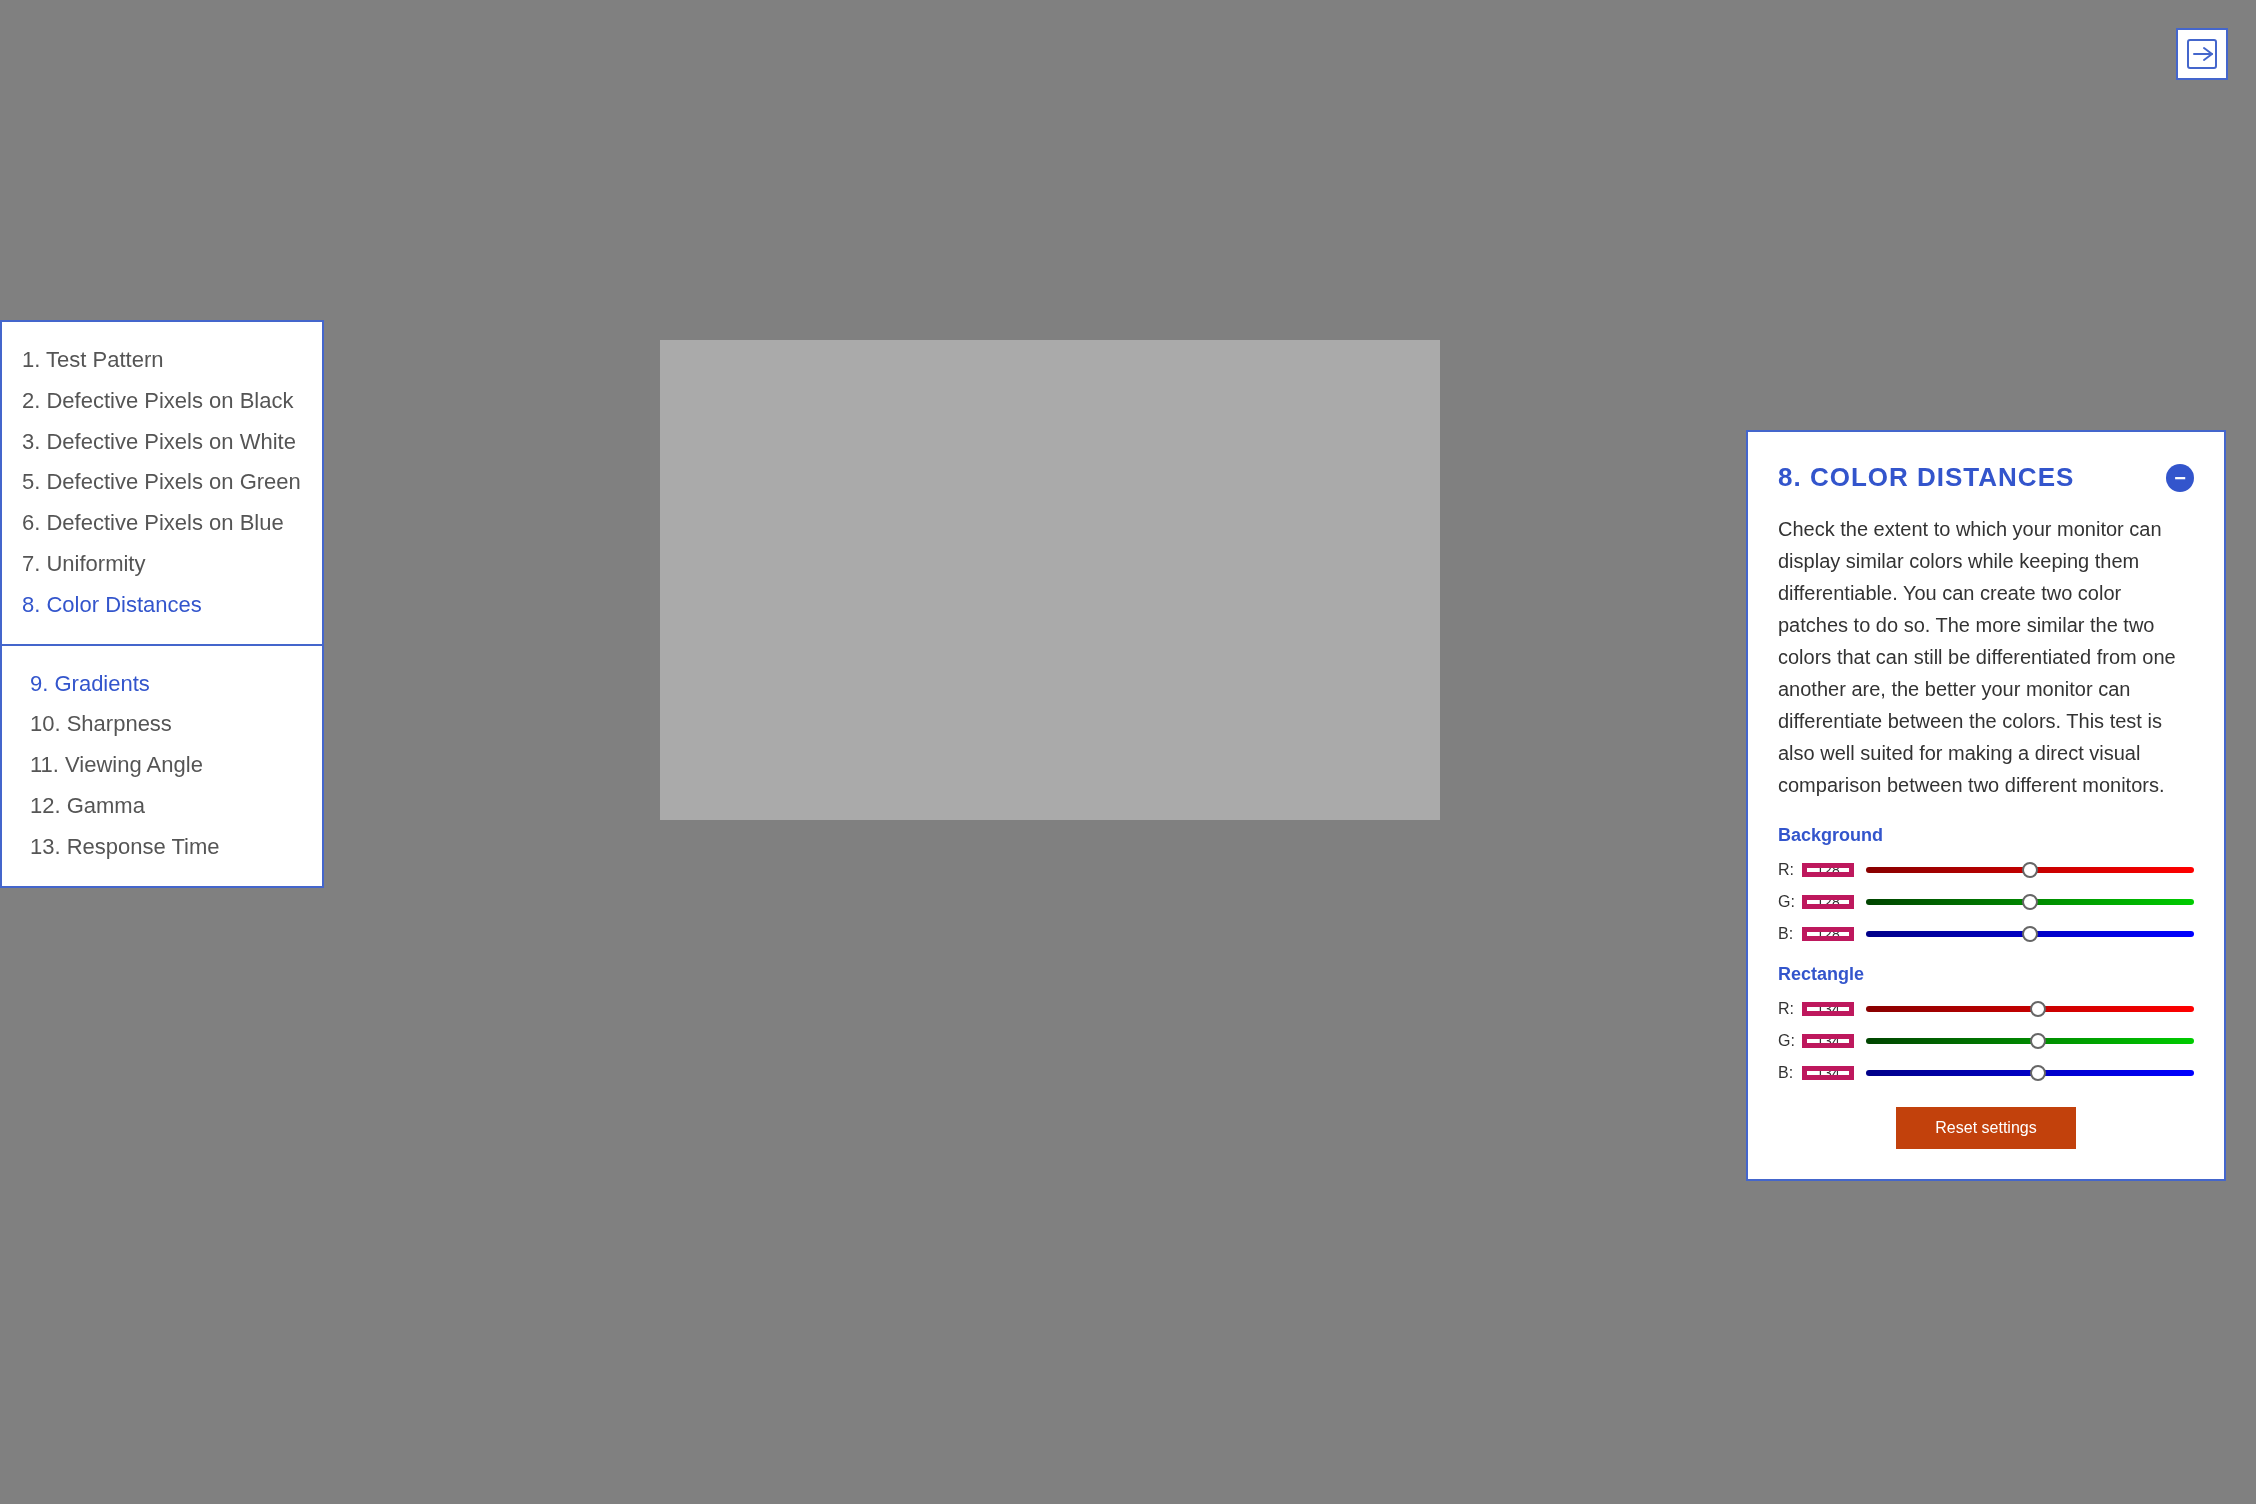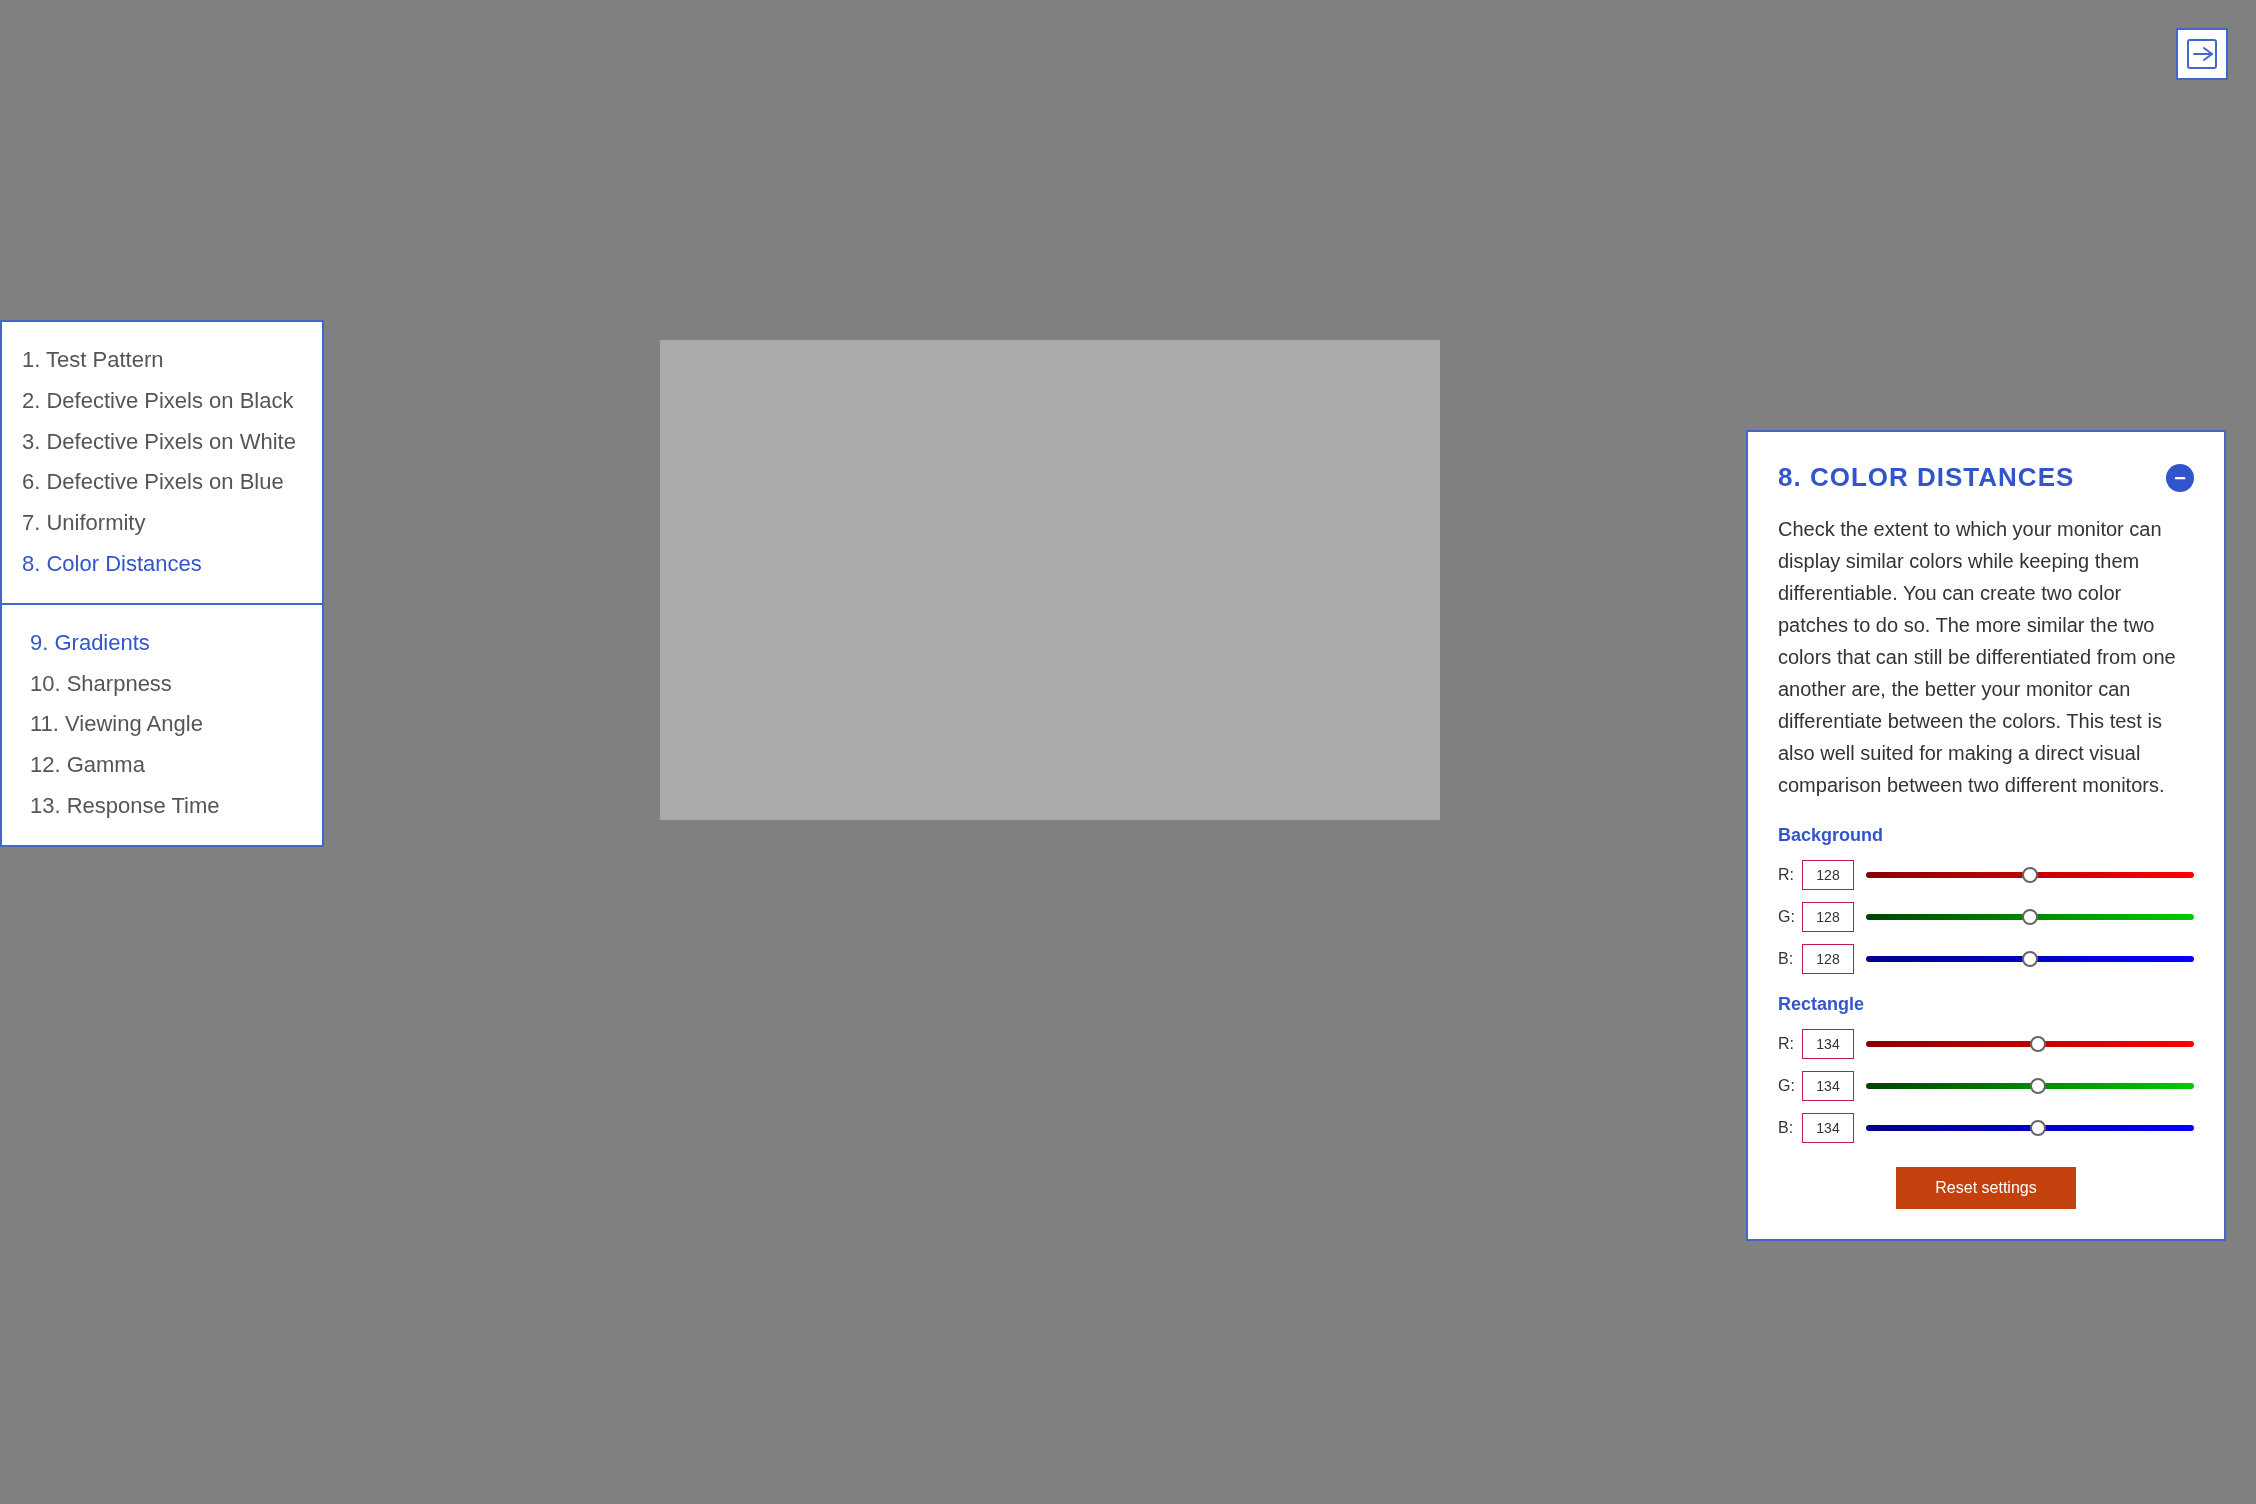--- a/index.html
+++ b/index.html
@@ -137,22 +137,22 @@
       margin-bottom: 12px;
     }
     .slider-label {
       font-size: 16px;
       color: #333;
       width: 24px;
       flex-shrink: 0;
     }
     .slider-input-box {
       width: 52px;
-      height: 30px;
-      border: 1px solid #be185d;
+      height: 14px;
+      border: 5px solid #be185d;
       font-size: 14px;
       text-align: center;
       margin-right: 12px;
       flex-shrink: 0;
       color: #333;
     }
     .slider-track-container {
       flex: 1;
       position: relative;
       height: 20px;
@@ -210,20 +210,21 @@
     <path d="M18 10 L26 16 L18 22" stroke="#4466cc" stroke-width="2" fill="none" stroke-linecap="round" stroke-linejoin="round"></path>
     <line x1="8" y1="16" x2="26" y2="16" stroke="#4466cc" stroke-width="2" stroke-linecap="round"></line>
   </svg>
 </div>
 
 <div class="left-panel">
   <div class="section1">
     <div class="menu-item">1. Test Pattern</div>
     <div class="menu-item">2. Defective Pixels on Black</div>
     <div class="menu-item">3. Defective Pixels on White</div>
+    <div class="menu-item">5. Defective Pixels on Green</div>
     <div class="menu-item">6. Defective Pixels on Blue</div>
     <div class="menu-item">7. Uniformity</div>
     <div class="menu-item active">8. Color Distances</div>
   </div>
   <div class="section2">
     <div class="menu-item active-section">9. Gradients</div>
     <div class="menu-item">10. Sharpness</div>
     <div class="menu-item">11. Viewing Angle</div>
     <div class="menu-item">12. Gamma</div>
     <div class="menu-item">13. Response Time</div>

